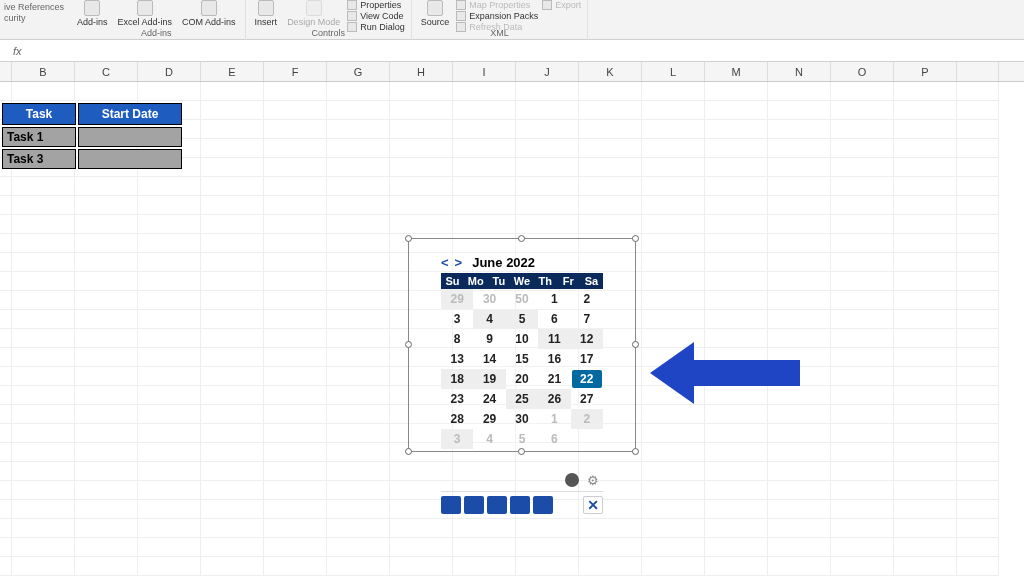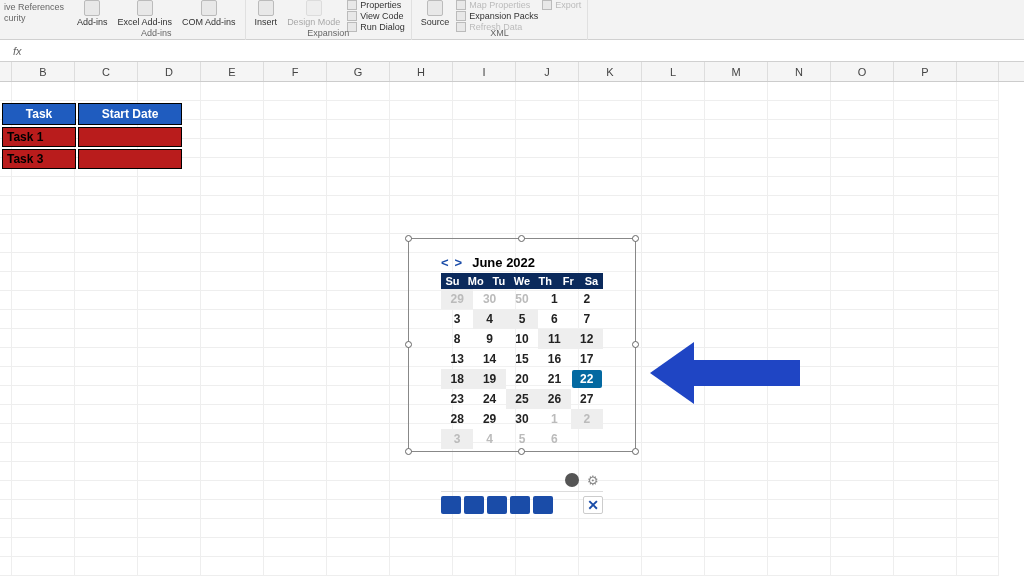--- a/index.html
+++ b/index.html
@@ -29,21 +29,21 @@
 
 
 .grid { position: relative; height: 494px; background: #fff; }
 .gridlines { position: absolute; inset: 0; }
 .row { display: flex; height: 19px; }
 .cell { border-right: 1px solid #eee; border-bottom: 1px solid #eee; }
 
 
 .task-table { position: absolute; top: 19px; left: 0; }
 .task-table th { background: #1f5cbf; color: #fff; font-weight: bold; font-size: 12px; padding: 3px 0; border: 1px solid #000; text-align: center; }
-.task-table td { border: 1px solid #000; font-weight: bold; font-size: 12px; padding: 2px 4px; background: #b91c1c; }
+.task-table td { border: 1px solid #000; font-weight: bold; font-size: 12px; padding: 2px 4px; background: #a3a3a3; }
 .th1 { width: 74px; } .th2 { width: 104px; }
 
 
 .objframe { position: absolute; top: 156px; left: 408px; width: 228px; height: 214px; border: 1px solid #888; background: rgba(255,255,255,0.2); }
 .handle { position: absolute; width: 7px; height: 7px; background: #fff; border: 1px solid #666; border-radius: 50%; }
 .h-nw { top:-4px; left:-4px; } .h-n { top:-4px; left:50%; margin-left:-4px; } .h-ne { top:-4px; right:-4px; }
 .h-w { top:50%; left:-4px; margin-top:-4px; } .h-e { top:50%; right:-4px; margin-top:-4px; }
 .h-sw { bottom:-4px; left:-4px; } .h-s { bottom:-4px; left:50%; margin-left:-4px; } .h-se { bottom:-4px; right:-4px; }
 
 
@@ -113,21 +113,21 @@
         <div class="rb-small-item">
             <div class="sic"></div>
             <span>View Code</span>
           </div>
         <div class="rb-small-item">
             <div class="sic"></div>
             <span>Run Dialog</span>
           </div>
       </div>
     </div>
-    <div class="ribbon-label">Expansion</div>
+    <div class="ribbon-label">Controls</div>
   </div>
   <div class="ribbon-group">
     <div class="ribbon-top">
       <div class="rb-btn">
           <div class="ic"></div>
           <span>Source</span>
         </div>
       <div class="rb-small">
         <div class="rb-small-item dim">
             <div class="sic"></div>

